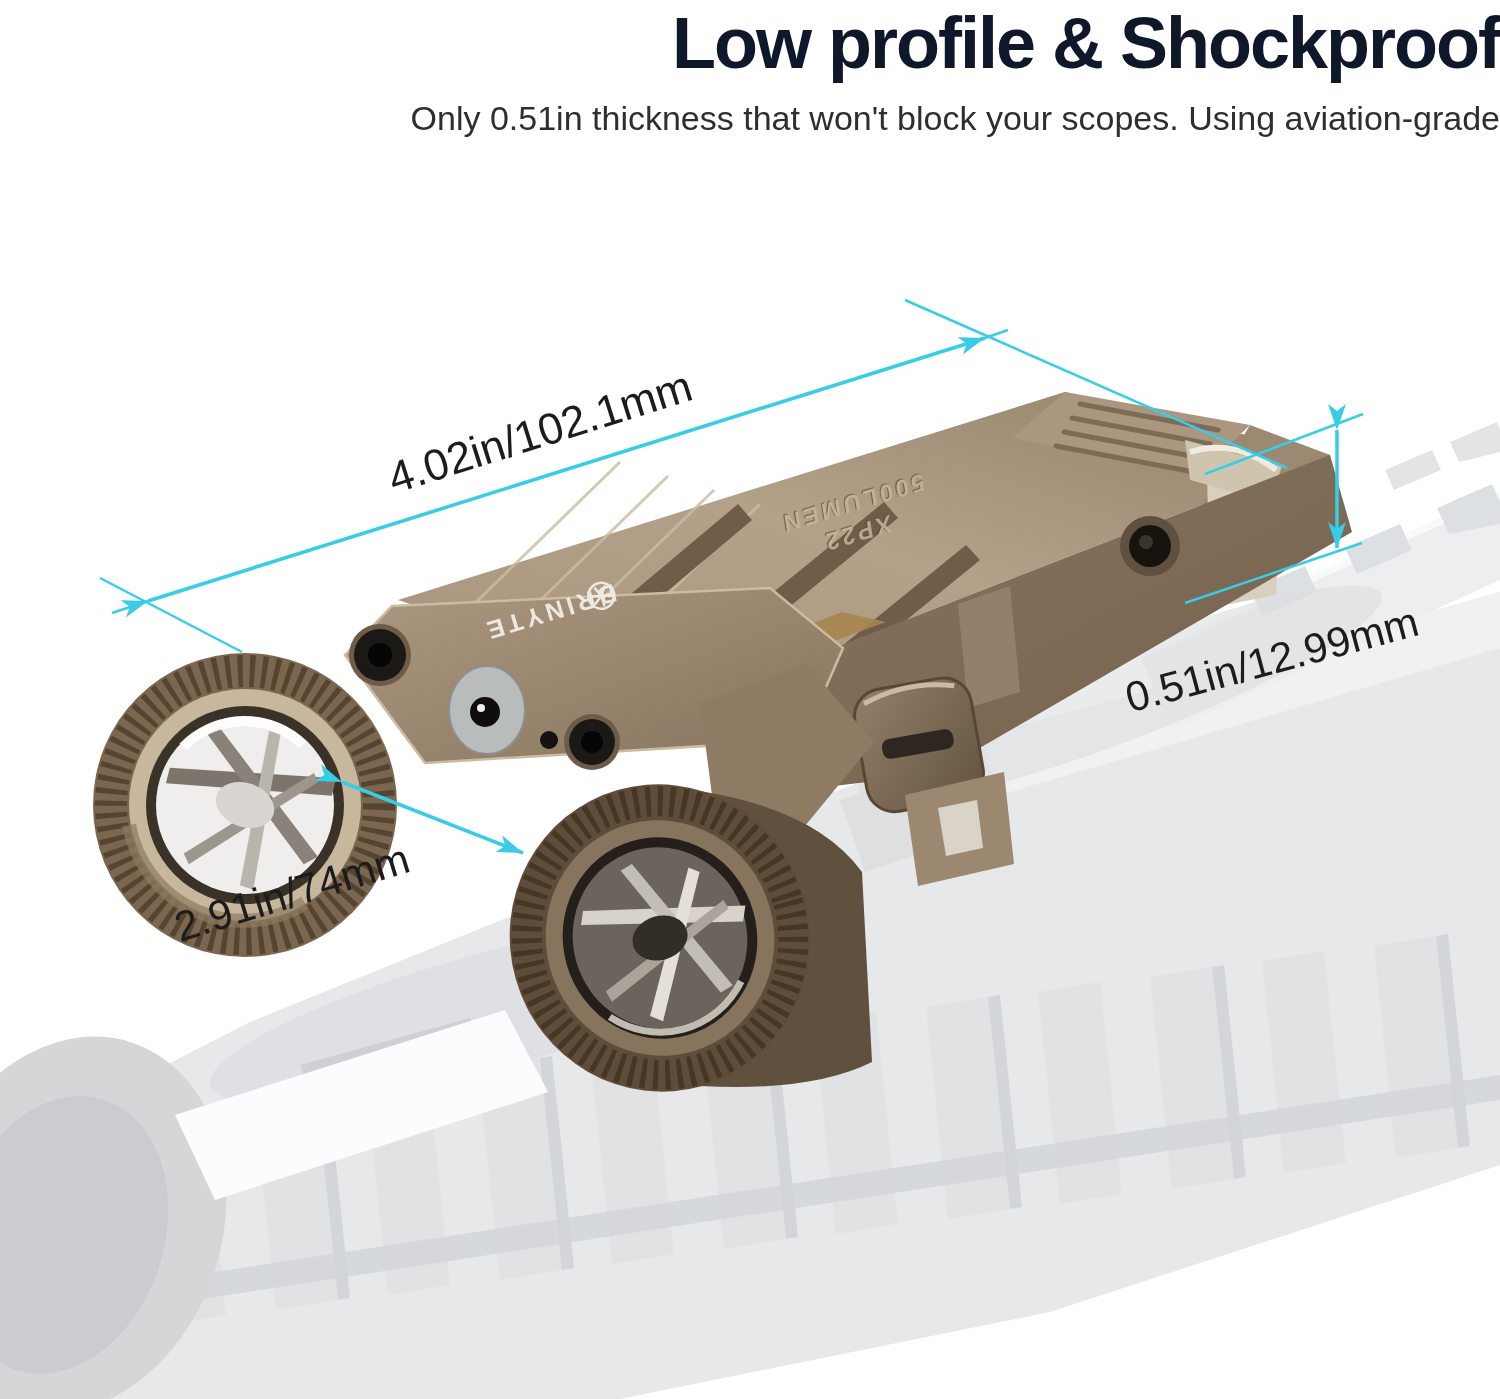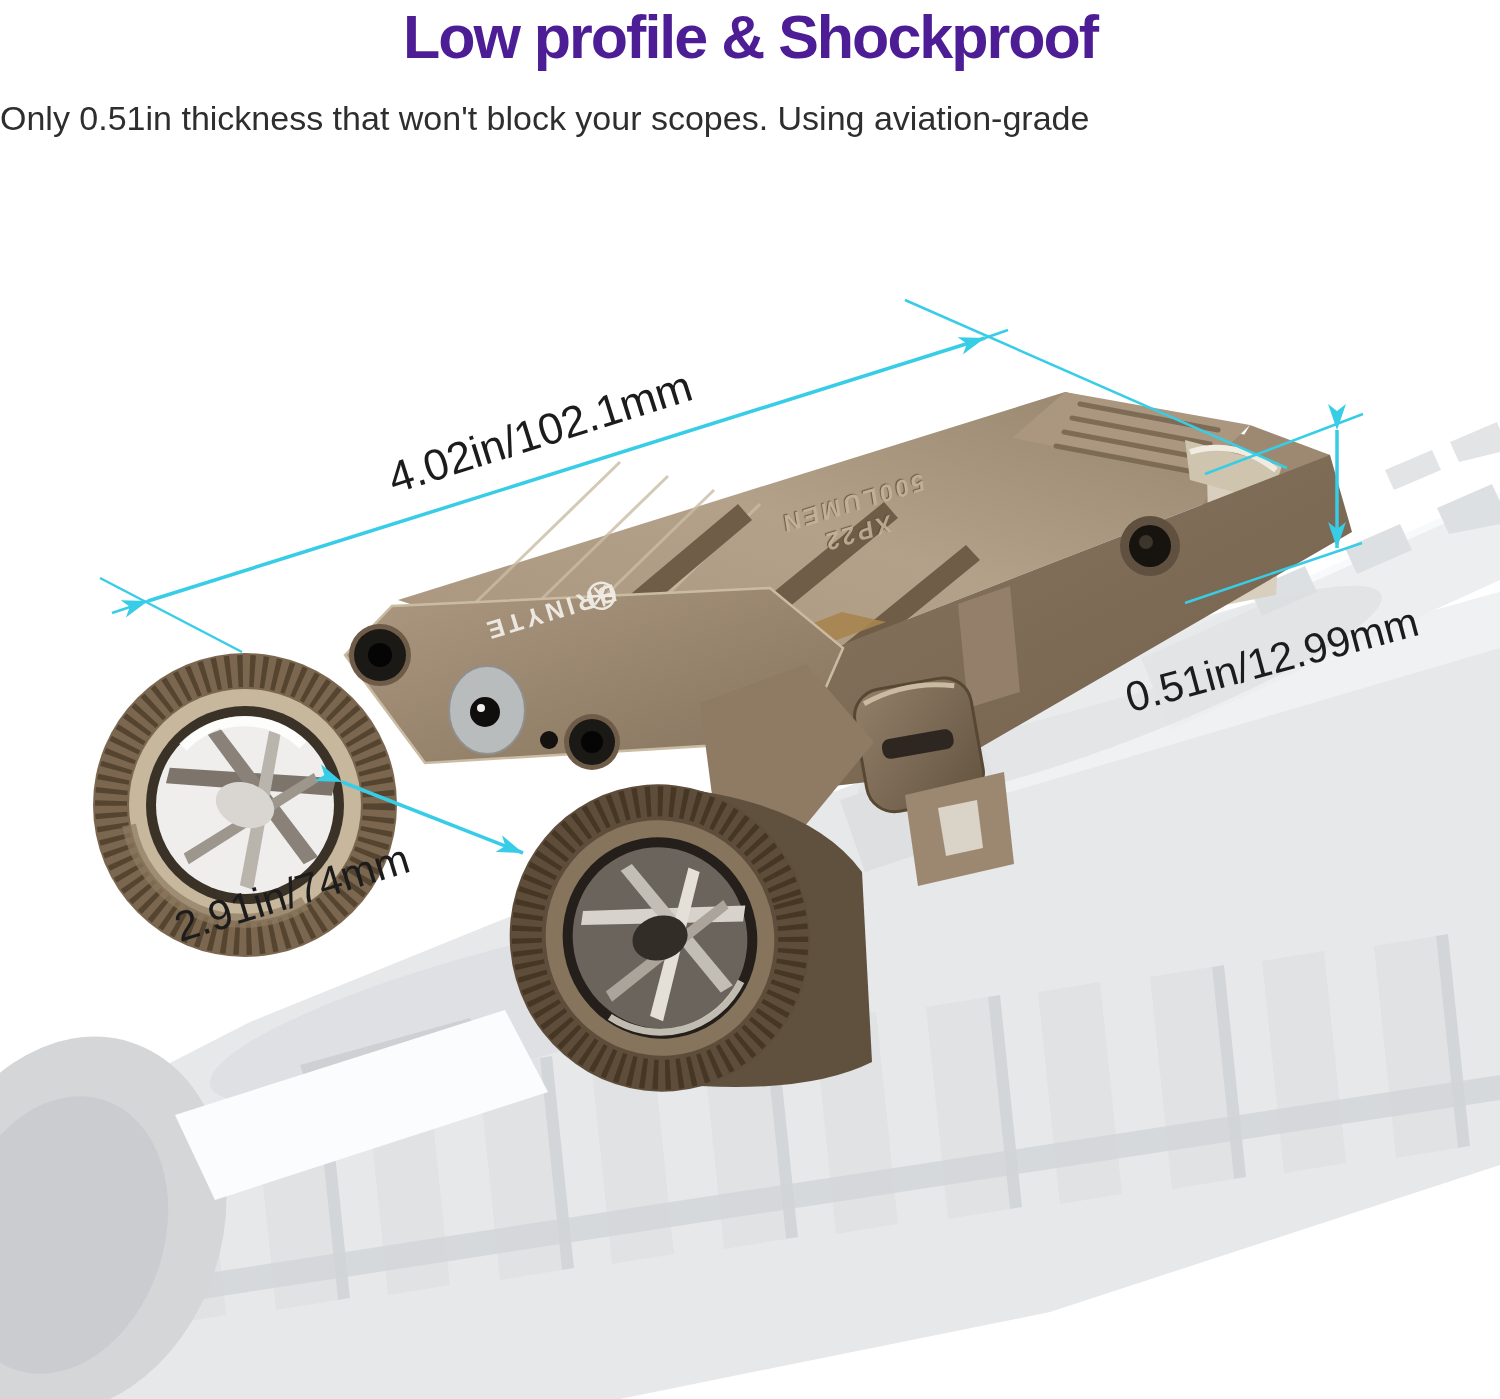--- a/index.html
+++ b/index.html
@@ -5,27 +5,27 @@
   html,body{margin:0;padding:0;background:#ffffff;}
   #stage{
     position:relative;
     width:1500px;height:1399px;
     background:#ffffff;
     overflow:hidden;
     font-family:"Liberation Sans", sans-serif;
   }
   .title{
     position:absolute;top:2px;left:0;width:100%;
-    text-align:center;
-    font-size:61px;font-weight:700;letter-spacing:-2px;
-    color:#4c1d95;
+    text-align:right;
+    font-size:72px;font-weight:700;letter-spacing:-2px;
+    color:#0f172a;
   }
   .subtitle{
     position:absolute;left:0;width:100%;
-    text-align:left;
+    text-align:right;
     font-size:34px;font-weight:400;
     color:#2e2e2e;
   }
   .subtitle.l1{top:99px;}
   .subtitle.l2{top:144px;}
   .dim-label{
     position:absolute;
     white-space:nowrap;
     font-size:44px;
     color:#1c1c1c;

